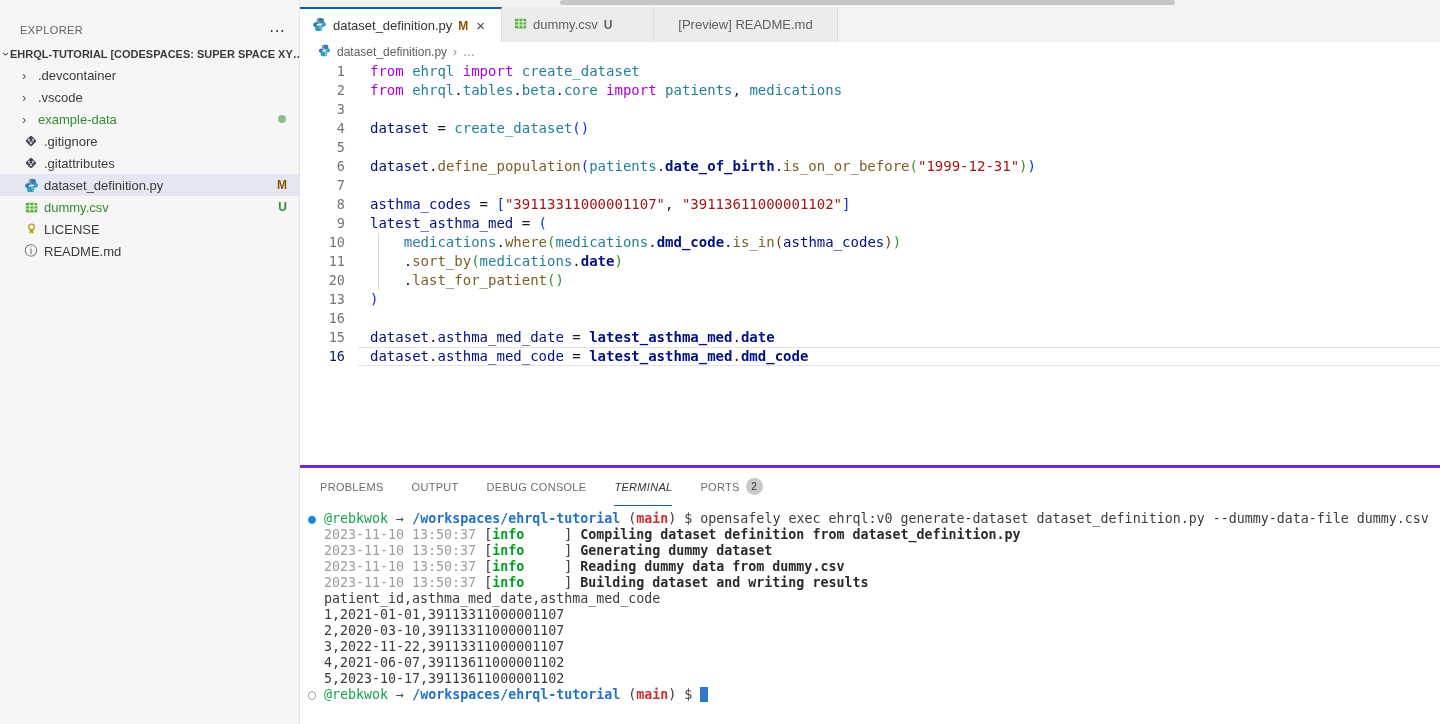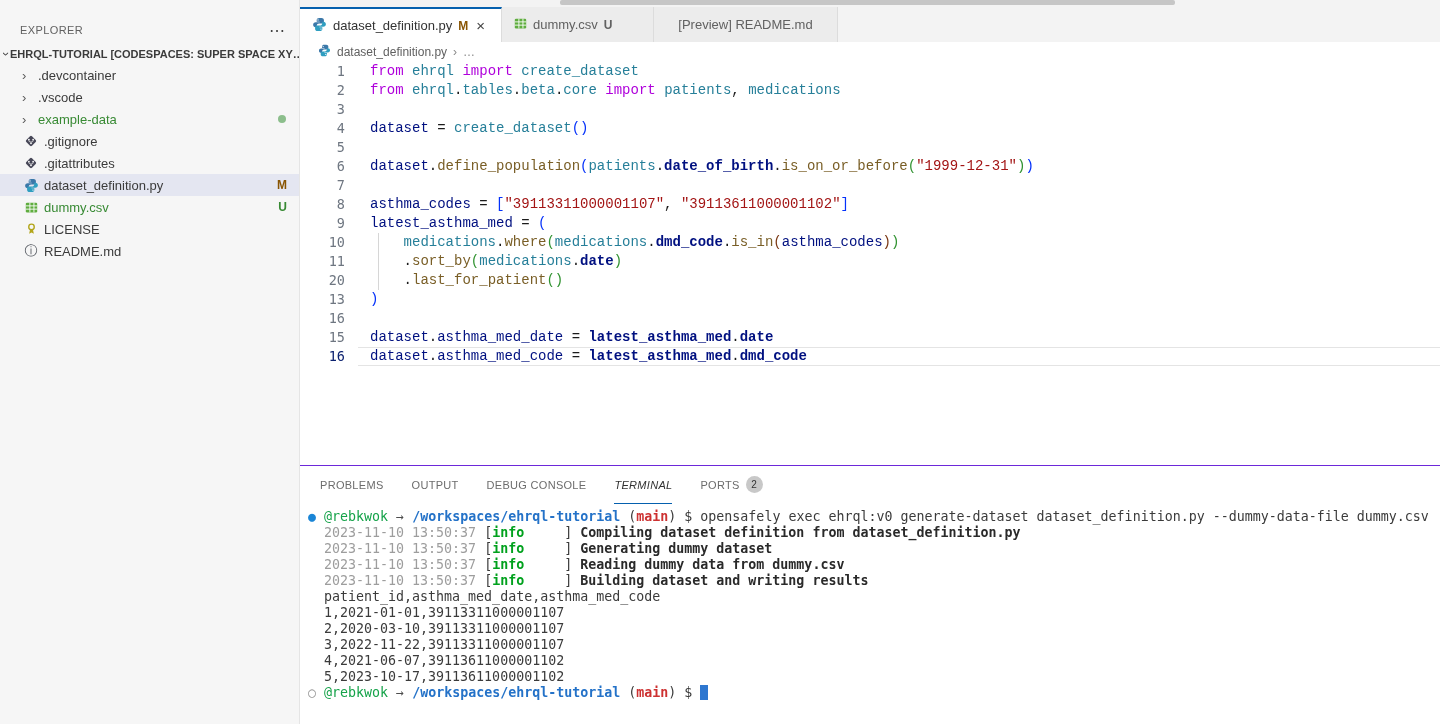--- a/index.html
+++ b/index.html
@@ -48,30 +48,30 @@
     padding-left:18px; font-size:12px; color:#616161; flex:none; }
   .breadcrumb .sep { color:#8a8a8a; }
 
   
   .code-area { height:403px; background:#fff; overflow:hidden; flex:none;
     font-family:"DejaVu Sans Mono", monospace; font-size:14px; line-height:19px; }
   .cl { display:flex; height:19px; }
   .cl .gut { width:58px; flex:none; text-align:right; padding-right:13px; color:#6e7681;
     font-size:13.5px; }
   .cl.current .gut { color:#0b216f; }
-  .cl .ct { flex:1; padding-left:12px; white-space:pre; position:relative;font-family:Liberation Mono, monospace; }
+  .cl .ct { flex:1; padding-left:12px; white-space:pre; position:relative; }
   .cl.current .ct { box-shadow:inset 0 1px 0 #e4e4e4, inset 0 -1px 0 #e4e4e4; }
   .cl .guide { position:absolute; left:20px; top:0; bottom:0; width:1px; background:#d6d6d6; }
   .kw{color:#af00db} .mod{color:#267f99} .vr{color:#001080}
   .vb{color:#001080;font-weight:bold} .pr{color:#001080;font-weight:bold}
   .fn{color:#795e26} .st{color:#a31515} .op{color:#1b1b1b}
   .b1{color:#0431fa} .b2{color:#319331} .b3{color:#7b3814}
 
   
-  .panel { flex:1; border-top:1px solid #6d28d9; background:#fff; display:flex;
+  .panel { flex:1; border-top:3px solid #6d28d9; background:#fff; display:flex;
     flex-direction:column; min-height:0; }
   .panel-tabs { height:38px; display:flex; align-items:center; gap:28px; padding-left:20px;
     flex:none; }
   .ptab { font-size:11px; letter-spacing:.3px; color:#6c6c6c; cursor:pointer; height:100%;
     display:flex; align-items:center; gap:6px; border-bottom:1.5px solid transparent; }
   .ptab.active { color:#333; border-bottom-color:#0560ae;font-style:italic; }
   .pbadge { background:#c8c8c8; color:#333; border-radius:50%; width:17px; height:17px;
     display:inline-flex; align-items:center; justify-content:center; font-size:10px; }
   .terminal { flex:1; padding:5px 0 0 8px; font-family:"DejaVu Sans Mono", monospace;
     font-size:13.3px; line-height:16px; white-space:pre; color:#3b3b3b; overflow:hidden; }

